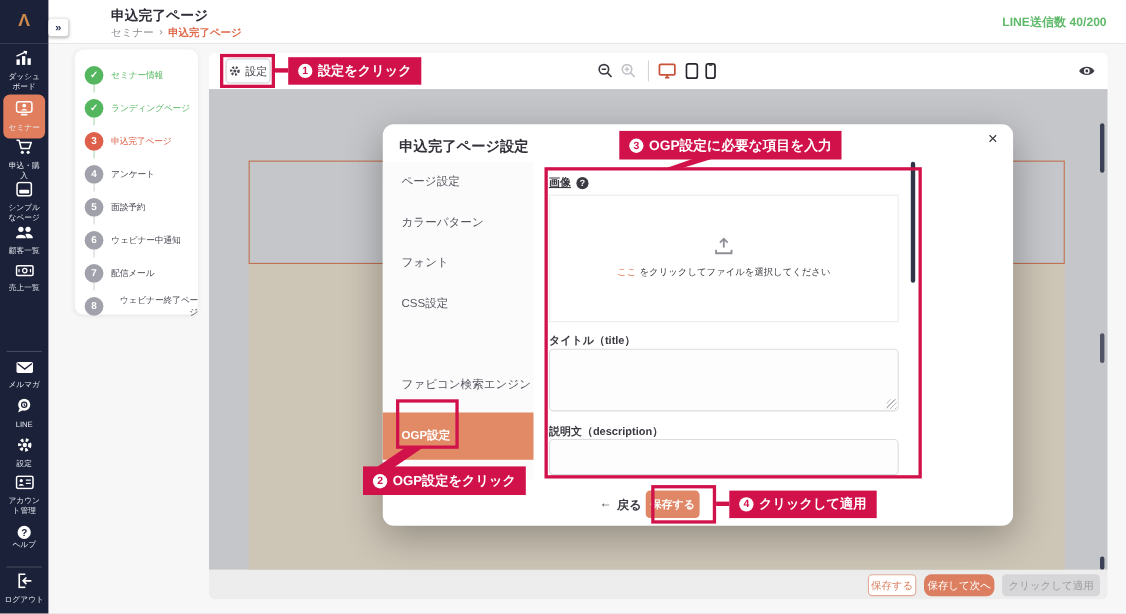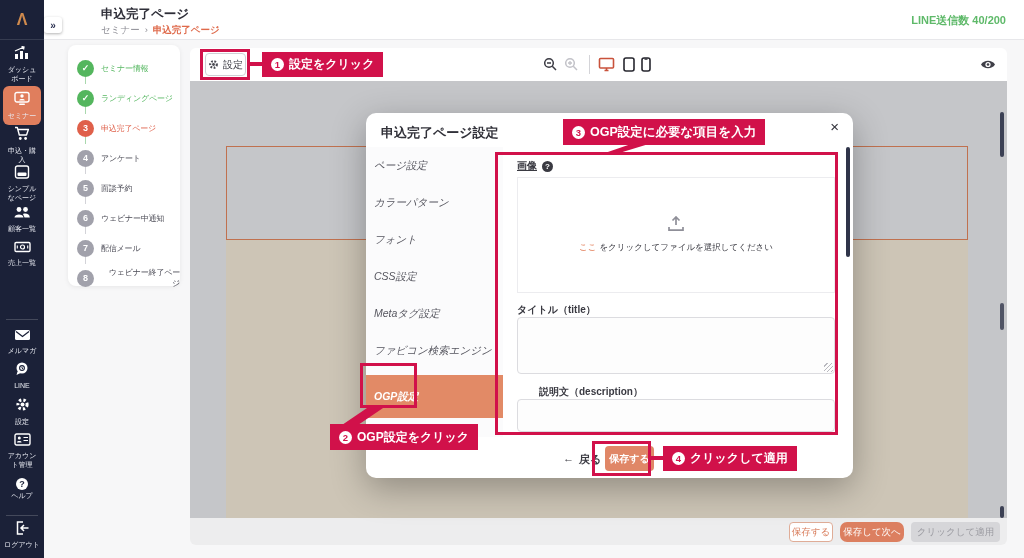--- a/index.html
+++ b/index.html
@@ -58,26 +58,26 @@
   .copyright { left:330px; top:448px; width:240px; text-align:center; font-size:10px; color:#4b4b52; }
   .clipped-txt { left:178px; top:57px; width:106px; height:6px; opacity:.55;
      background:repeating-linear-gradient(90deg,#55555e 0 5px, transparent 5px 9px); }
   .act-btn { top:474px; height:20px; border-radius:4px; font-size:9.5px; display:flex; align-items:center;
              justify-content:center; }
   .act-save { left:599px; width:44px; background:#fff; border:1px solid #dfac97; color:#d97f5e; }
   .act-next { left:650px; width:64px; background:#dc7f60; color:#fff;border-radius:7px; }
   .act-pub  { left:721px; width:89px; background:#d6d6d9; color:#9b9ba1; }
 
   
-  .modal { left:366px; top:113px; width:487px; height:365px; background:#fff; border-radius:10px;
+  .modal { left:348px; top:113px; width:573px; height:365px; background:#fff; border-radius:10px;
            box-shadow:0 10px 35px rgba(0,0,0,.3); z-index:10; }
   .modal-title { left:15px; top:11px; font-size:13px; font-weight:bold; color:#32323a; }
   .modal-close { right:14px; top:5px; font-size:15px; color:#32323a; cursor:default; }
   .m-menu { left:0; top:34px; width:137px; height:290px; background:#fbfbfc; }
-  .m-item { left:0; width:137px; height:37px; line-height:37px; padding-left:8px; font-size:10.5px; color:#55555e;font-style:italic; }
+  .m-item { left:0; width:137px; height:37px; line-height:37px; padding-left:17px; font-size:10.5px; color:#55555e; }
   .m-item-sel { height:43px; line-height:43px; background:#e28a66; color:#fff; font-weight:bold; }
   .m-scroll { left:480px; top:34px; width:4px; height:110px; background:#2f3449; border-radius:2px; }
   .fld-label { font-size:10px; font-weight:bold; color:#3a3a42; display:flex; align-items:center; gap:5px; }
   .help-dark { width:11px; height:11px; border-radius:50%; background:#3a3a42; color:#fff; font-size:8px;
                font-weight:bold; display:flex; align-items:center; justify-content:center; }
   .dropzone { left:151px; top:64px; width:318px; height:116px; background:#fff; border:1px solid #ececef;
               display:flex; flex-direction:column; align-items:center; justify-content:center; gap:10px; }
   .dz-hint { font-size:8.5px; color:#3a3a42; }
   .dz-hint .here { color:#e0764f; margin-right:3px;text-align:right; }
   .m-ta { border:1px solid #dcdce0; border-radius:4px; background:#fdfdfd; resize:none; outline:none; }
@@ -362,21 +362,20 @@
 
   <div class="ab modal">
     <div class="ab modal-title">申込完了ページ設定</div>
     <div class="ab modal-close">×</div>
 
     <div class="ab m-menu">
       <div class="ab m-item" style="top:0;">ページ設定</div>
       <div class="ab m-item" style="top:37px;">カラーパターン</div>
       <div class="ab m-item" style="top:74px;">フォント</div>
       <div class="ab m-item" style="top:111px;">CSS設定</div>
-      <div class="ab m-item" style="top:148px;">Metaタグ設定</div>
       <div class="ab m-item" style="top:185px;">ファビコン検索エンジン</div>
       <div class="ab m-item m-item-sel" style="top:228px;">OGP設定</div>
     </div>
 
     <div class="ab fld-label" style="left:151px; top:46px;text-decoration:underline;">
       <span>画像</span>
       <span class="help-dark">?</span>
     </div>
 
     <div class="dropzone ab">
@@ -386,21 +385,21 @@
       </svg>
       <div class="dz-hint">
         <span class="here">ここ</span><span>をクリックしてファイルを選択してください</span>
       </div>
     </div>
 
     <div class="ab fld-label" style="left:151px; top:190px;">タイトル（title）</div>
     <textarea class="ab m-ta" style="left: 151px; top: 204px; width: 318px; height: 57px;"></textarea>
     <span class="ab resize-h" style="left:458px; top:250px;"></span>
 
-    <div class="ab fld-label" style="left:151px; top:272px;margin-left:22px;">説明文（description）</div>
+    <div class="ab fld-label" style="left:151px; top:272px;">説明文（description）</div>
     <textarea class="ab m-ta" style="left: 151px; top: 286px; width: 318px; height: 33px;"></textarea>
 
     <div class="ab m-scroll"></div>
 
     <div class="ab m-back">
       <span>←</span>
       <span>戻る</span>
     </div>
     <div class="ab m-save">保存する</div>
   </div>

